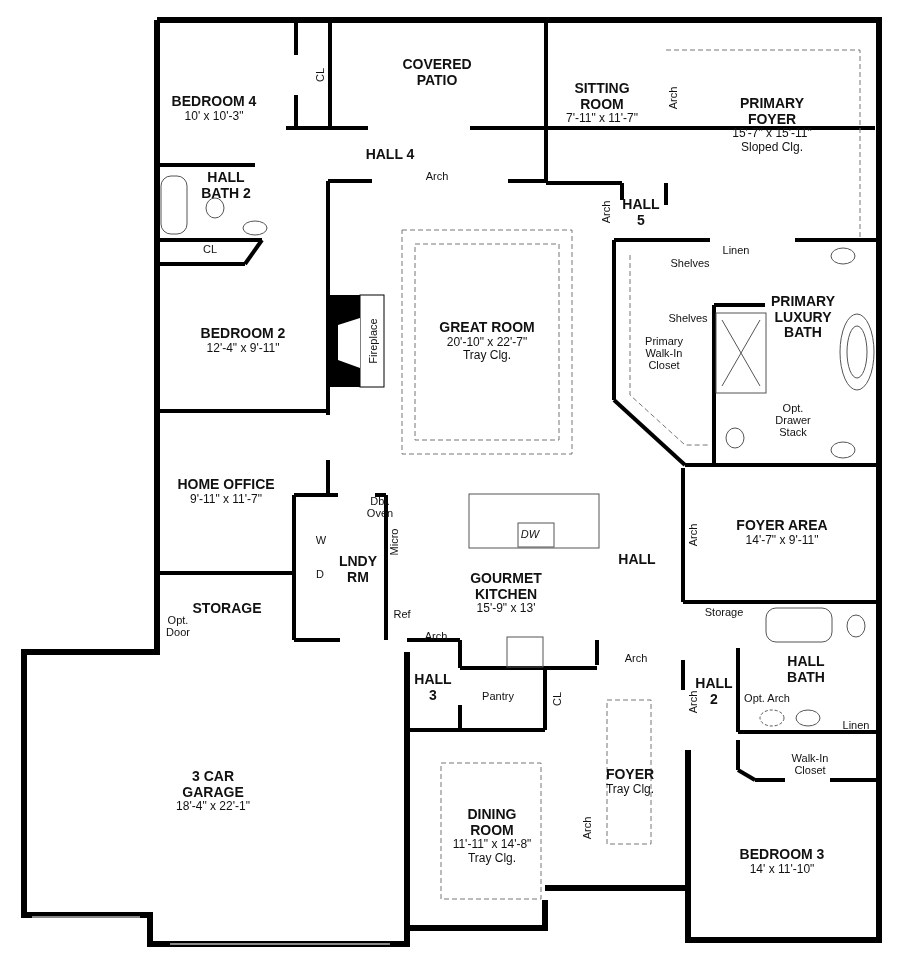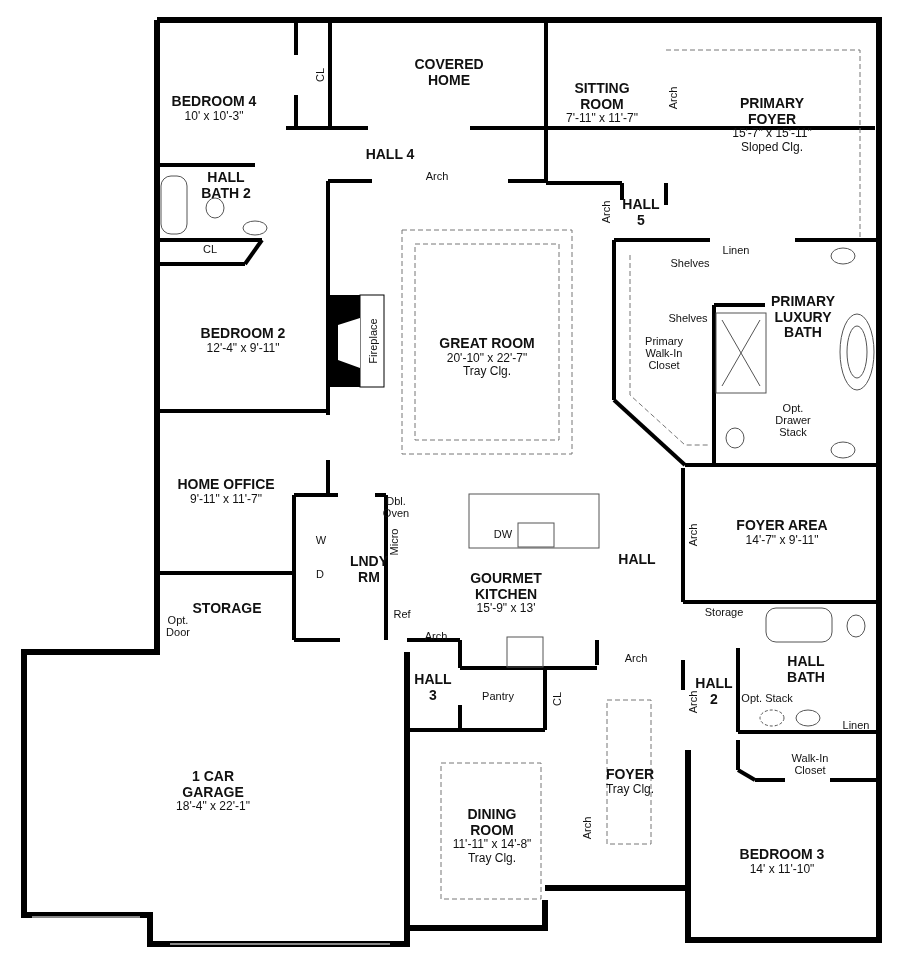--- a/index.html
+++ b/index.html
@@ -117,23 +117,23 @@
     <line x1="32" y1="917" x2="140" y2="917"></line>
     <line x1="170" y1="944" x2="390" y2="944"></line>
   </g>
 </svg>
 
 <div id="labels">
     <div class="lbl" style="left: 214px; top: 85px; margin-top: 24px;">
       <span class="name">BEDROOM 4</span>
       <span class="dim">10' x 10'-3"</span>
     </div>
-    <div class="lbl" style="left: 437px; top: 73px; margin-left: 12px;">
+    <div class="lbl" style="left: 437px; top: 73px;">
       <span class="name">COVERED</span>
-      <span class="name">HOME</span>
+      <span class="name">PATIO</span>
     </div>
     <div class="lbl" style="left: 602px; top: 103px;">
       <span class="name">SITTING</span>
       <span class="name">ROOM</span>
       <span class="dim">7'-11" x 11'-7"</span>
     </div>
     <div class="lbl" style="left: 772px; top: 125px;">
       <span class="name">PRIMARY</span>
       <span class="name">FOYER</span>
       <span class="dim">15'-7" x 15'-11"</span>
@@ -147,39 +147,39 @@
       <span class="name">BATH 2</span>
     </div>
     <div class="lbl" style="left: 641px; top: 213px;">
       <span class="name">HALL</span>
       <span class="name">5</span>
     </div>
     <div class="lbl" style="left: 243px; top: 341px;">
       <span class="name">BEDROOM 2</span>
       <span class="dim">12'-4" x 9'-11"</span>
     </div>
-    <div class="lbl" style="left: 487px; top: 341px; margin-top: 16px;">
+    <div class="lbl" style="left: 487px; top: 341px;">
       <span class="name">GREAT ROOM</span>
       <span class="dim">20'-10" x 22'-7"</span>
       <span class="dim">Tray Clg.</span>
     </div>
     <div class="lbl" style="left: 803px; top: 318px;">
       <span class="name">PRIMARY</span>
       <span class="name">LUXURY</span>
       <span class="name">BATH</span>
     </div>
     <div class="lbl" style="left: 226px; top: 492px;">
       <span class="name">HOME OFFICE</span>
       <span class="dim">9'-11" x 11'-7"</span>
     </div>
     <div class="lbl" style="left: 782px; top: 533px;">
       <span class="name">FOYER AREA</span>
       <span class="dim">14'-7" x 9'-11"</span>
     </div>
-    <div class="lbl" style="left: 358px; top: 570px; margin-left: 11px;">
+    <div class="lbl" style="left: 358px; top: 570px;">
       <span class="name">LNDY</span>
       <span class="name">RM</span>
     </div>
     <div class="lbl" style="left: 637px; top: 560px;">
       <span class="name">HALL</span>
     </div>
     <div class="lbl" style="left: 506px; top: 593px;">
       <span class="name">GOURMET</span>
       <span class="name">KITCHEN</span>
       <span class="dim">15'-9" x 13'</span>
@@ -193,21 +193,21 @@
     </div>
     <div class="lbl" style="left: 433px; top: 688px;">
       <span class="name">HALL</span>
       <span class="name">3</span>
     </div>
     <div class="lbl" style="left: 714px; top: 692px;">
       <span class="name">HALL</span>
       <span class="name">2</span>
     </div>
     <div class="lbl" style="left: 213px; top: 791px;">
-      <span class="name">1 CAR</span>
+      <span class="name">3 CAR</span>
       <span class="name">GARAGE</span>
       <span class="dim">18'-4" x 22'-1"</span>
     </div>
     <div class="lbl" style="left: 630px; top: 782px;">
       <span class="name">FOYER</span>
       <span class="dim">Tray Clg.</span>
     </div>
     <div class="lbl" style="left: 492px; top: 828px; margin-top: 8px;">
       <span class="name">DINING</span>
       <span class="name">ROOM</span>
@@ -222,31 +222,31 @@
     <div class="small" style="left: 437px; top: 176px;">Arch</div>
     <div class="small vert" style="left: 673px; top: 98px;">Arch</div>
     <div class="small vert" style="left: 606px; top: 212px;">Arch</div>
     <div class="small" style="left: 210px; top: 249px;">CL</div>
     <div class="small" style="left: 736px; top: 250px;">Linen</div>
     <div class="small" style="left: 690px; top: 263px;">Shelves</div>
     <div class="small" style="left: 688px; top: 318px;">Shelves</div>
     <div class="small" style="left: 664px; top: 353px;">Primary<br>Walk-In<br>Closet</div>
     <div class="small vert" style="left: 373px; top: 341px;">Fireplace</div>
     <div class="small" style="left: 793px; top: 420px;">Opt.<br>Drawer<br>Stack</div>
-    <div class="small" style="left: 396px; top: 507px; text-align: center;">Dbl.<br>Oven</div>
+    <div class="small" style="left: 380px; top: 507px; text-align: center;">Dbl.<br>Oven</div>
     <div class="small vert" style="left: 394px; top: 542px;">Micro</div>
     <div class="small" style="left: 321px; top: 540px;">W</div>
     <div class="small" style="left: 320px; top: 574px;">D</div>
     <div class="small" style="left: 402px; top: 614px;">Ref</div>
-    <div class="small" style="left: 503px; top: 534px;">DW</div>
+    <div class="small" style="left: 530px; top: 534px; font-style: italic;">DW</div>
     <div class="small vert" style="left: 693px; top: 535px;">Arch</div>
     <div class="small" style="left: 178px; top: 626px;">Opt.<br>Door</div>
     <div class="small" style="left: 724px; top: 612px;">Storage</div>
     <div class="small" style="left: 436px; top: 636px;">Arch</div>
     <div class="small" style="left: 636px; top: 658px;">Arch</div>
     <div class="small" style="left: 498px; top: 696px;">Pantry</div>
     <div class="small vert" style="left: 557px; top: 699px;">CL</div>
     <div class="small vert" style="left: 693px; top: 702px;">Arch</div>
-    <div class="small" style="left: 767px; top: 698px;">Opt. Stack</div>
+    <div class="small" style="left: 767px; top: 698px;">Opt. Arch</div>
     <div class="small" style="left: 856px; top: 725px;">Linen</div>
     <div class="small" style="left: 810px; top: 764px;">Walk-In<br>Closet</div>
     <div class="small vert" style="left: 587px; top: 828px;">Arch</div>
   </div>
 
 </body></html>

